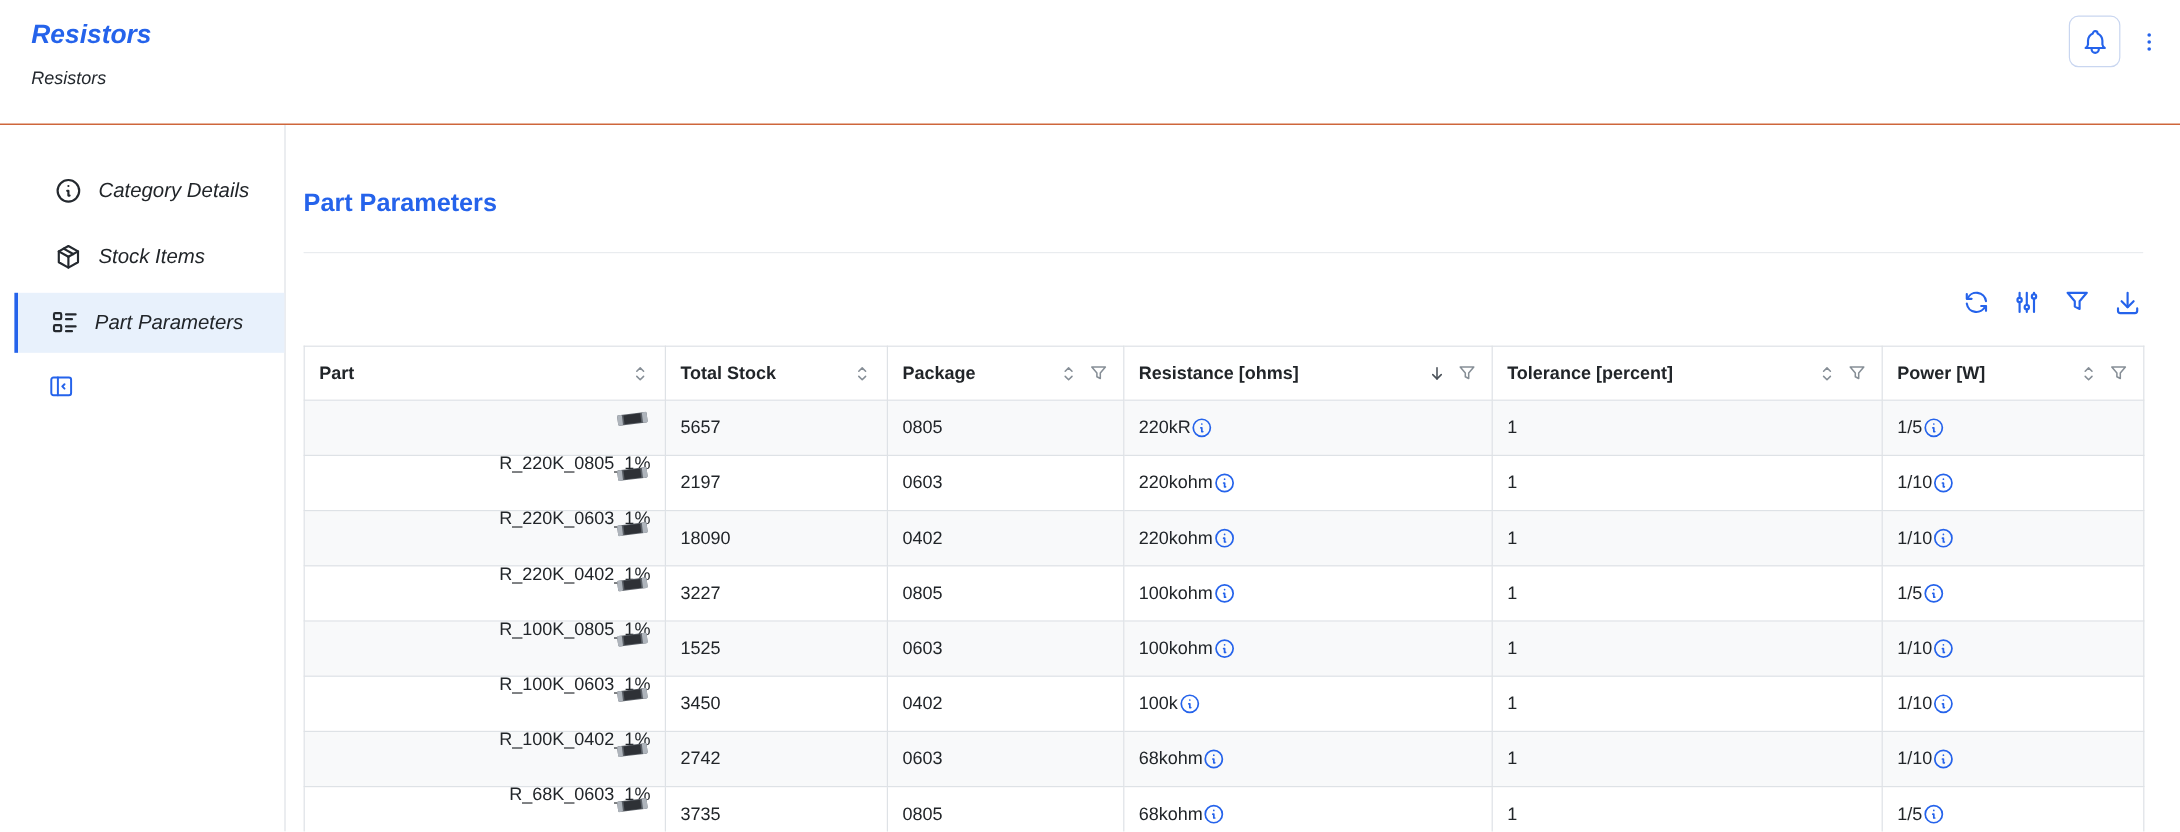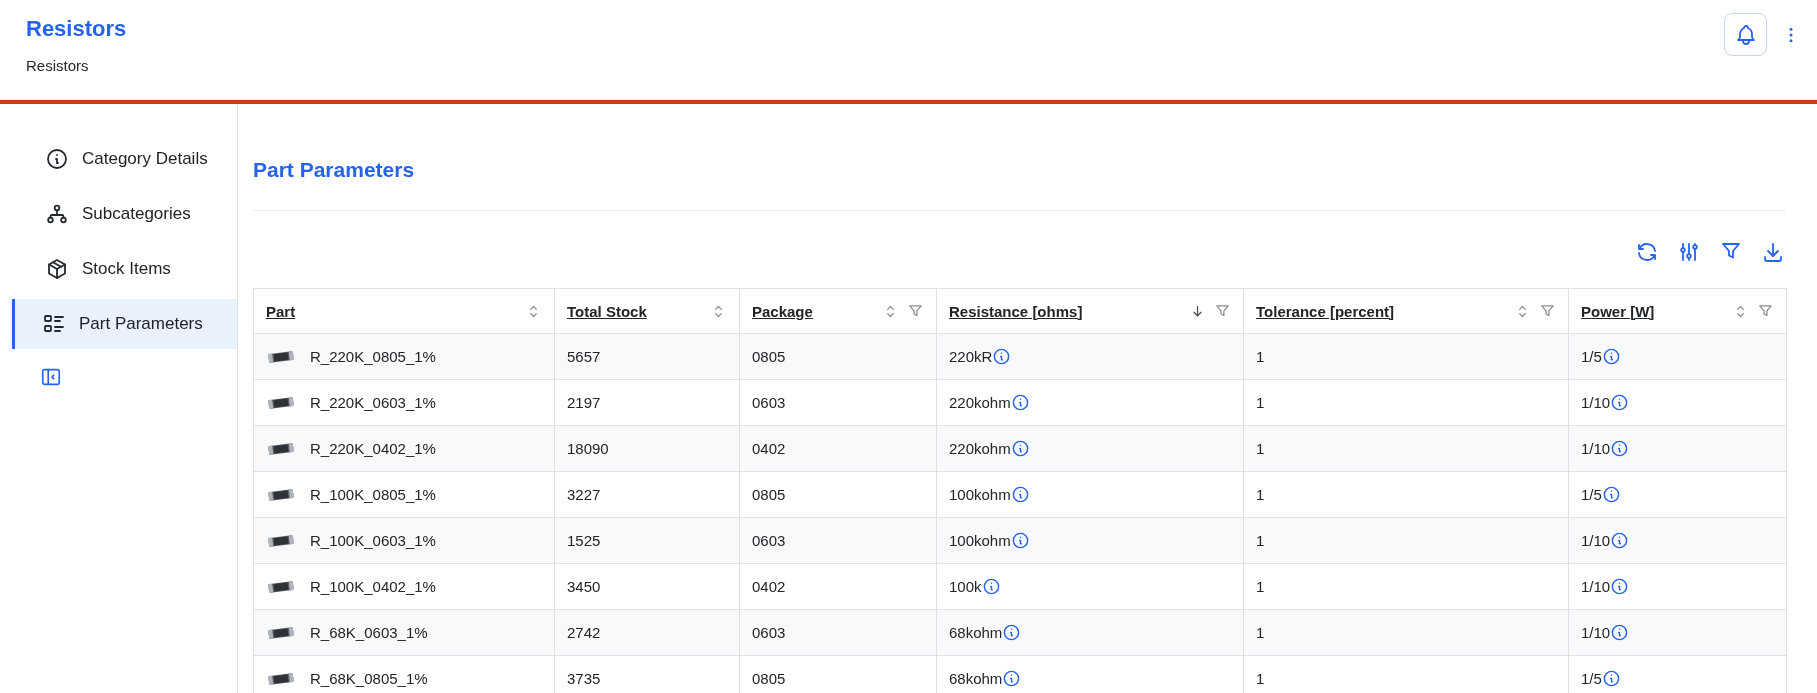--- a/index.html
+++ b/index.html
@@ -10,32 +10,32 @@
   }
   *{box-sizing:border-box;}
   html,body{margin:0;padding:0;}
   body{
     width:1817px;height:693px;overflow:hidden;background:#fff;
     font-family:"Liberation Sans",sans-serif;color:#212529;position:relative;
   }
   svg{display:block;}
 
   
-  .page-header{height:104px;border-bottom:4px solid #c2410c;padding:16px 0 0 26px;position:relative;}
+  .page-header{height:104px;border-bottom:1px solid #c2410c;padding:16px 0 0 26px;position:relative;font-style:italic;}
   .page-title{margin:0;font-size:22px;font-weight:700;color:var(--accent,#2563eb);}
   .breadcrumb{margin-top:15px;font-size:15px;color:#24292f;cursor:pointer;display:inline-block;}
   .header-right{position:absolute;top:13px;right:15px;display:flex;align-items:center;gap:13px;}
   .bell-btn{width:43px;height:43px;border:1px solid #c9d6f0;border-radius:8px;background:#fff;
     display:flex;align-items:center;justify-content:center;color:var(--accent,#2563eb);cursor:pointer;padding:0;}
   .dots-btn{border:none;background:none;padding:0;color:var(--accent,#2563eb);cursor:pointer;width:22px;height:36px;
     display:flex;align-items:center;justify-content:center;}
 
   
   .content{display:flex;height:589px;}
-  .sidebar{width:238px;flex:0 0 238px;border-right:1px solid var(--border,#dee2e6);padding-top:30px;}
+  .sidebar{width:238px;flex:0 0 238px;border-right:1px solid var(--border,#dee2e6);padding-top:30px;font-style:italic;}
   .main{flex:1;padding:54px 31px 0 15px;min-width:0;}
 
   
   .side-item{display:flex;align-items:center;gap:13px;height:50px;margin:0 0 5px 12px;
     padding-left:30px;font-size:17px;color:#212529;cursor:pointer;border-left:3px solid transparent;}
   .side-item .s-icon{color:#24292f;flex:0 0 24px;}
   .side-item.selected{background:var(--selected-bg,#e8f1fc);border-left:3px solid var(--accent,#2563eb);padding-left:27px;}
   .collapse-btn{border:none;background:none;padding:0;margin:12px 0 0 40px;color:var(--accent,#2563eb);cursor:pointer;}
 
   
@@ -49,26 +49,26 @@
   .search-box input::placeholder{color:#adb5bd;}
   .tool-btn{border:none;background:none;padding:0;color:var(--accent,#2563eb);cursor:pointer;width:26px;height:26px;
     display:flex;align-items:center;justify-content:center;}
 
   
   table{width:100%;border-collapse:collapse;table-layout:fixed;margin-top:17px;font-size:15px;}
   th,td{border:1px solid var(--border,#dee2e6);padding:0 12px;height:45px;text-align:left;vertical-align:middle;}
   th{font-weight:700;background:#fff;}
   tbody tr:nth-child(odd){background:var(--stripe,#f8f9fa);}
   tbody tr:nth-child(even){background:#fff;}
-  .th-inner{display:flex;align-items:flex-end;justify-content:space-between;gap:6px;text-decoration:underline;}
+  .th-inner{display:flex;align-items:flex-end;justify-content:space-between;gap:6px;}
   .th-icons{display:flex;align-items:center;gap:8px;}
   .sort-icon{color:#868e96;cursor:pointer;display:flex;}
   .sort-icon.active{color:#495057;}
   .filter-icon{color:#868e96;cursor:pointer;display:flex;}
-  .cell-part{display:flex;align-items:center;gap:14px;height:45px;}
+  .cell-part{display:flex;align-items:flex-end;gap:14px;height:45px;flex-direction:column;}
   .thumb{flex:0 0 30px;display:flex;align-items:center;}
   .cell-flex{display:flex;align-items:center;justify-content:flex-start;height:45px;}
   .info-btn{border:none;background:none;padding:0;color:var(--accent,#2563eb);cursor:pointer;display:flex;}
 </style>
 </head>
 <body>
 
 <header class="page-header">
   <h1 class="page-title">Resistors</h1>
   <nav class="breadcrumb">
@@ -100,32 +100,20 @@
   <aside class="sidebar">
     <div class="side-item">
       <span class="s-icon">
         <svg width="24" height="24" viewBox="0 0 24 24" fill="none" stroke="currentColor" stroke-width="1.8" stroke-linecap="round" stroke-linejoin="round">
             <circle cx="12" cy="12" r="9"></circle>
             <path d="M12 8h.01"></path>
             <path d="M11 12h1v4h1"></path>
           </svg>
       </span>
       <span>Category Details</span>
-    </div>
-    <div class="side-item">
-      <span class="s-icon">
-        <svg width="24" height="24" viewBox="0 0 24 24" fill="none" stroke="currentColor" stroke-width="1.8" stroke-linecap="round" stroke-linejoin="round">
-            <circle cx="12" cy="6" r="2.3"></circle>
-            <circle cx="5.5" cy="18" r="2.3"></circle>
-            <circle cx="18.5" cy="18" r="2.3"></circle>
-            <path d="M12 8.3v3.2"></path>
-            <path d="M5.5 15.7v-1.2a1.5 1.5 0 0 1 1.5-1.5h10a1.5 1.5 0 0 1 1.5 1.5v1.2"></path>
-          </svg>
-      </span>
-      <span>Subcategories</span>
     </div>
     <div class="side-item">
       <span class="s-icon">
         <svg width="24" height="24" viewBox="0 0 24 24" fill="none" stroke="currentColor" stroke-width="1.8" stroke-linecap="round" stroke-linejoin="round">
             <path d="M12 3l8 4.5v9L12 21l-8-4.5v-9z"></path>
             <path d="M12 12l8-4.5"></path>
             <path d="M12 12L4 7.5"></path>
             <path d="M12 12v9"></path>
             <path d="M8 5.2l8 4.5"></path>
           </svg>

